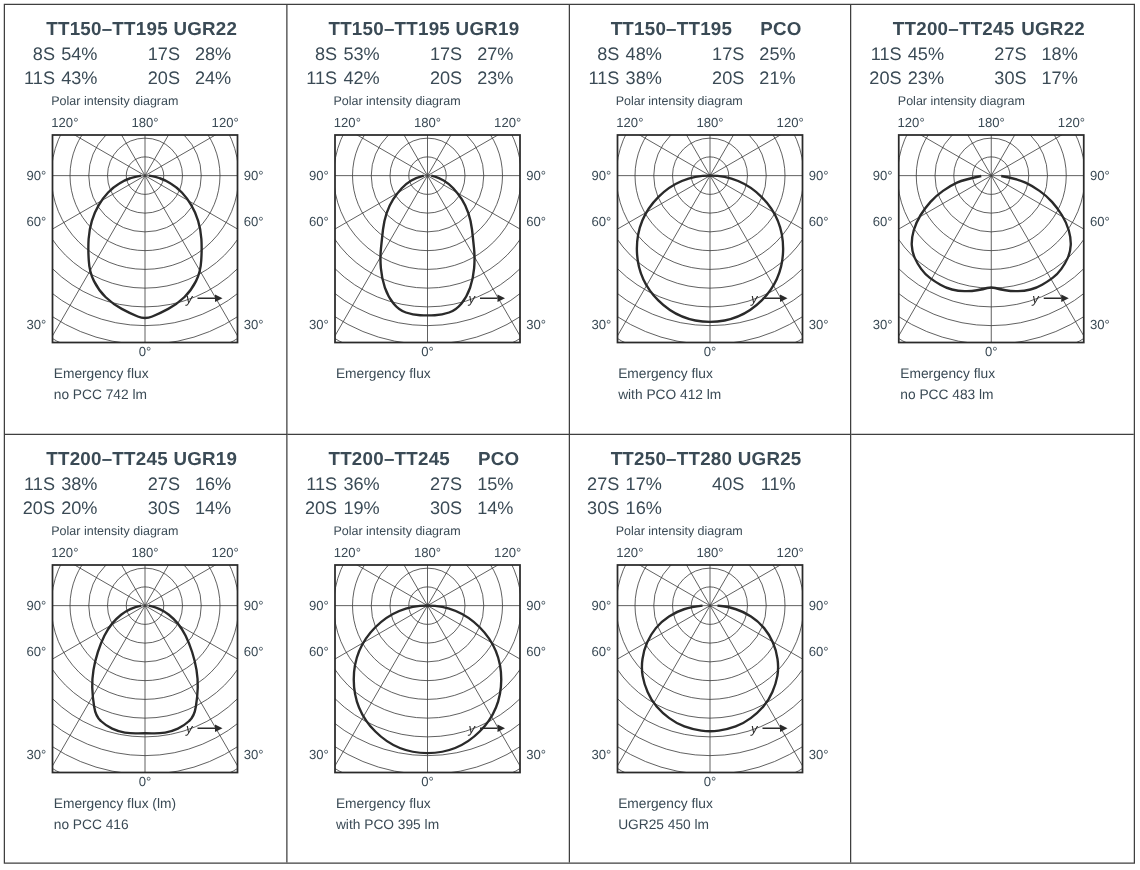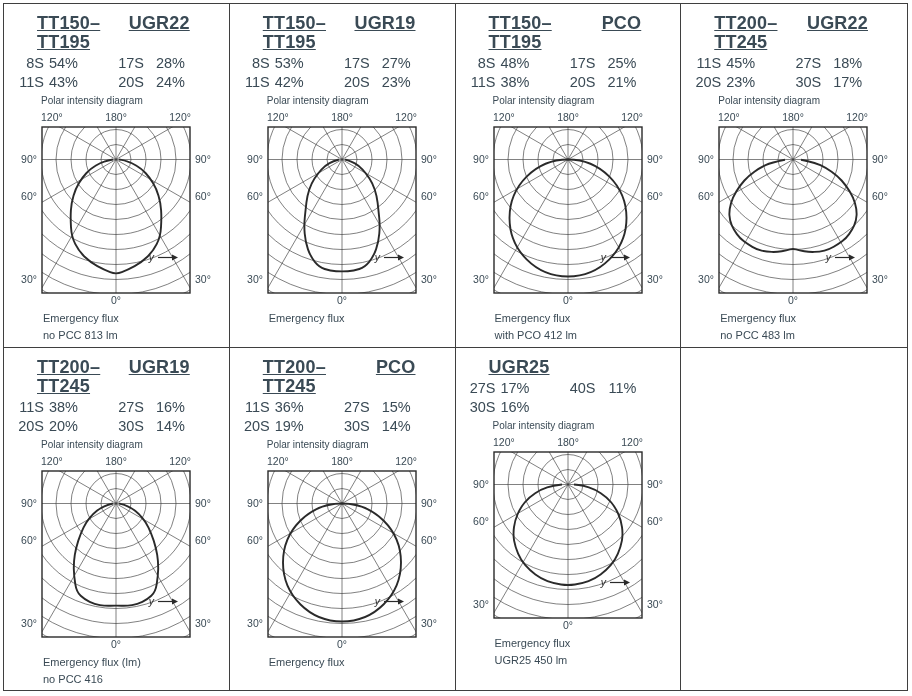--- a/index.html
+++ b/index.html
@@ -15,21 +15,21 @@
   }
   .cell{
     position:relative;box-sizing:border-box;overflow:hidden;
     border-right:1.4px solid #3f3f3f;border-bottom:1.4px solid #3f3f3f;
   }
   .cell:nth-child(4n){border-right:none;}
   .cell:nth-child(n+5){border-bottom:none;}
   .titlebar{
     display:flex;justify-content:space-between;
     margin:10px 39px 0 33px;
-    font-size:18px;font-weight:600;letter-spacing:.2px;line-height:19px;text-decoration:underline;
+    font-size:15px;font-weight:600;letter-spacing:.2px;line-height:19px;
   }
   .values{
     display:grid;grid-template-columns:27px 34px 66px 41px;
     margin:2px 0 0 13px;font-size:14.5px;line-height:19px;
   }
   .values span{text-align:right;white-space:pre;}
   .diag-label{margin:2px 0 0 37px;font-size:10px;line-height:14px;}
   svg.polar{display:block;margin-top:-2px;}
   .flux{margin:2px 0 0 39px;font-size:11px;line-height:17px;}
 </style>
@@ -97,21 +97,21 @@
         <text x="191" y="93.5" text-anchor="start" font-size="10.5" fill="#3a4a55" font-family="&quot;Liberation Sans&quot;, sans-serif">60°</text>
         <text x="33" y="176.5" text-anchor="end" font-size="10.5" fill="#3a4a55" font-family="&quot;Liberation Sans&quot;, sans-serif">30°</text>
         <text x="191" y="176.5" text-anchor="start" font-size="10.5" fill="#3a4a55" font-family="&quot;Liberation Sans&quot;, sans-serif">30°</text>
         <text x="112" y="197.5" text-anchor="middle" font-size="10.5" fill="#3a4a55" font-family="&quot;Liberation Sans&quot;, sans-serif">0°</text>
         <text x="150" y="155" text-anchor="end" font-size="10.5" font-style="italic" fill="#2a2a2a" font-family="&quot;Liberation Sans&quot;, sans-serif">y</text>
         <line x1="154" y1="151.5" x2="168" y2="151.5" stroke="#2a2a2a" stroke-width="1.2"></line>
         <polygon points="168,148.5 174,151.5 168,154.5" fill="#2a2a2a"></polygon>
       </svg>
     <div class="flux">
         <div>Emergency flux</div>
-        <div>no PCC 813 lm</div>
+        <div>no PCC 742 lm</div>
       </div>
   </div>
     <div class="cell">
     <div class="titlebar">
       <span>TT150–TT195</span>
       <span>UGR19</span>
     </div>
     <div class="values">
         <span>8S</span>
         <span>53%</span>
@@ -446,24 +446,26 @@
         <text x="191" y="93.5" text-anchor="start" font-size="10.5" fill="#3a4a55" font-family="&quot;Liberation Sans&quot;, sans-serif">60°</text>
         <text x="33" y="176.5" text-anchor="end" font-size="10.5" fill="#3a4a55" font-family="&quot;Liberation Sans&quot;, sans-serif">30°</text>
         <text x="191" y="176.5" text-anchor="start" font-size="10.5" fill="#3a4a55" font-family="&quot;Liberation Sans&quot;, sans-serif">30°</text>
         <text x="112" y="197.5" text-anchor="middle" font-size="10.5" fill="#3a4a55" font-family="&quot;Liberation Sans&quot;, sans-serif">0°</text>
         <text x="150" y="155" text-anchor="end" font-size="10.5" font-style="italic" fill="#2a2a2a" font-family="&quot;Liberation Sans&quot;, sans-serif">y</text>
         <line x1="154" y1="151.5" x2="168" y2="151.5" stroke="#2a2a2a" stroke-width="1.2"></line>
         <polygon points="168,148.5 174,151.5 168,154.5" fill="#2a2a2a"></polygon>
       </svg>
     <div class="flux">
         <div>Emergency flux</div>
-      </div>
-  </div>
-    <div class="cell">
-    <div class="titlebar">
+        <div>with PCO 395 lm</div>
+      </div>
+  </div>
+    <div class="cell">
+    <div class="titlebar">
+      <span>TT250–TT280</span>
       <span>UGR25</span>
     </div>
     <div class="values">
         <span>27S</span>
         <span>17%</span>
         <span>40S</span>
         <span>11%</span>
         <span>30S</span>
         <span>16%</span>
         <span></span>

